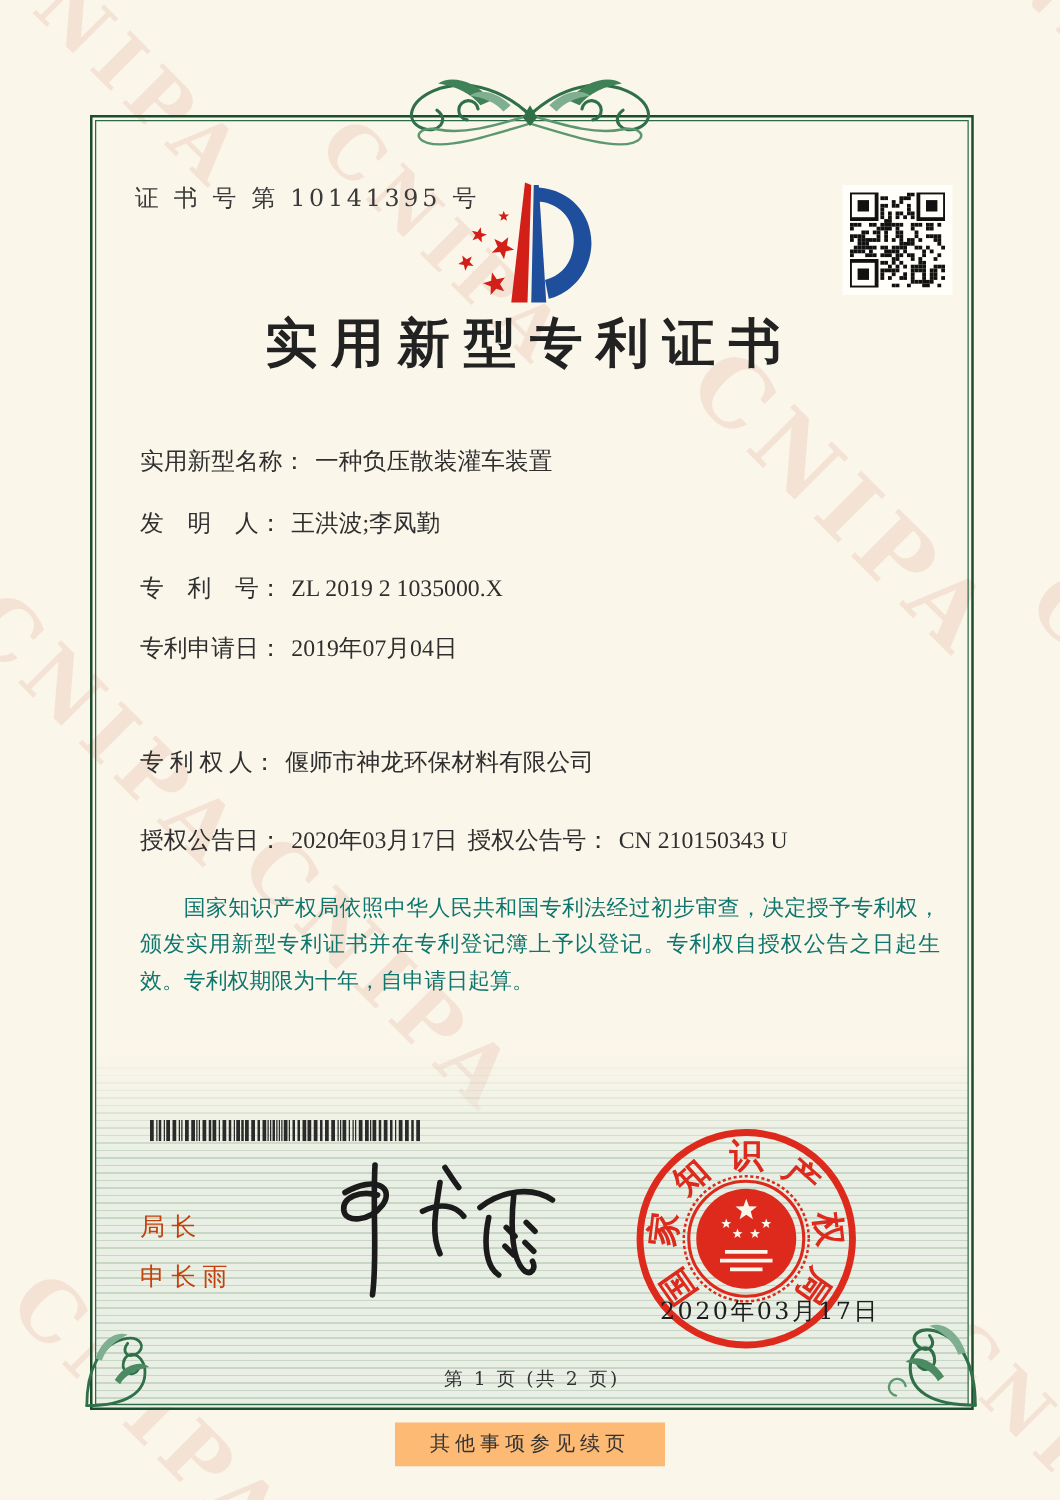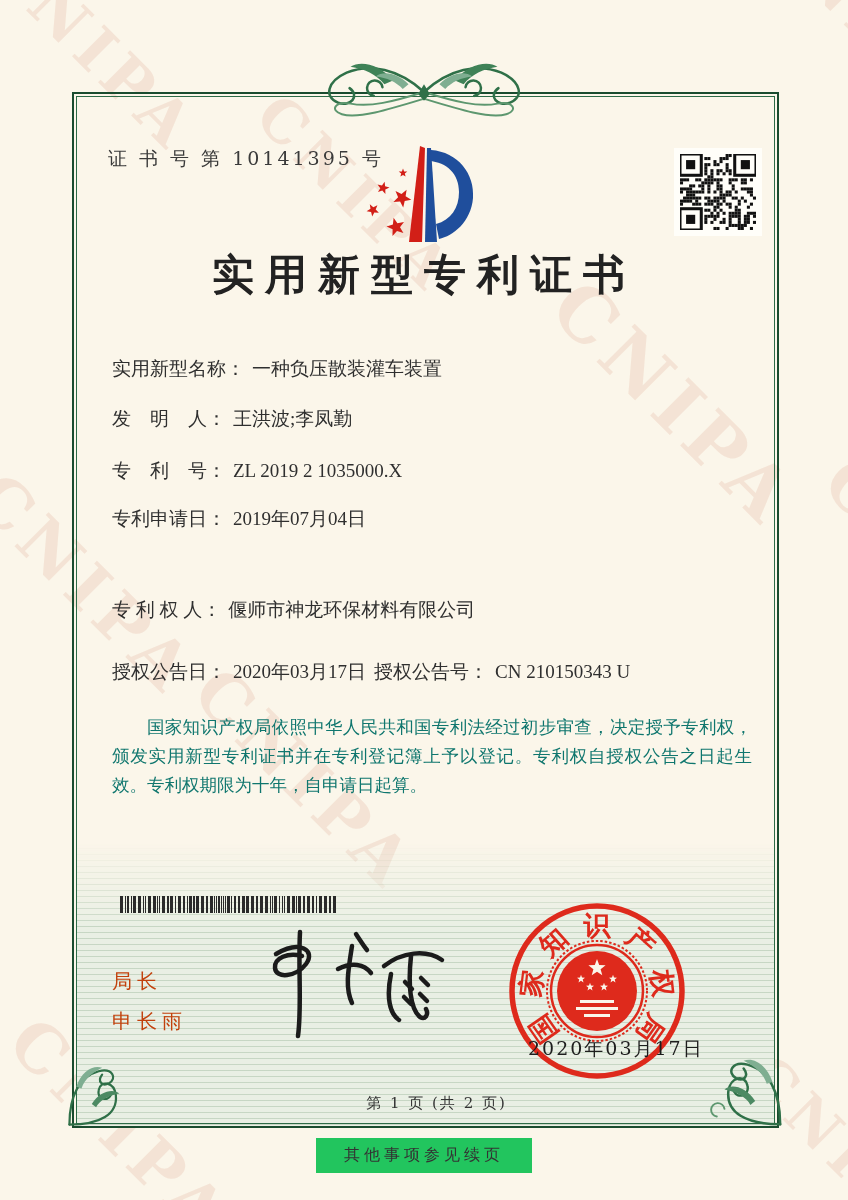--- a/index.html
+++ b/index.html
@@ -58,27 +58,27 @@
   .barcode{position:absolute;left:120px;top:896px;z-index:4;}
   .bureau{position:absolute;left:112px;z-index:4;font-size:20px;letter-spacing:5px;color:#c2410c;}
   .sig{position:absolute;left:248px;top:916px;z-index:4;}
   .sealwrap{position:absolute;left:502px;top:896px;z-index:5;}
   .sealdate{
     position:absolute;left:528px;top:1036px;z-index:6;font-size:19px;
     letter-spacing:2px;color:#1d1d1d;white-space:nowrap;
   }
   .pagenum{
     position:absolute;left:72px;top:1094px;width:707px;text-align:center;
-    font-size:15px;letter-spacing:2px;color:#333;z-index:4;padding-left:11px;
+    font-size:15px;letter-spacing:2px;color:#333;z-index:4;
   }
   .contnote{
     position:absolute;left:0;top:1138px;width:100%;text-align:center;z-index:4;
   }
   .contnote span{
-    display:inline-block;background:#22c55e;padding:7px 28px;font-size:16px;
+    display:inline-block;background:#fdba74;padding:7px 28px;font-size:16px;
     letter-spacing:4px;color:#333;
   }
   .flourish{position:absolute;z-index:4;pointer-events:none;}
 </style>
 </head>
 <body>
 
 <div class="page">
 
   <div id="watermarks">

